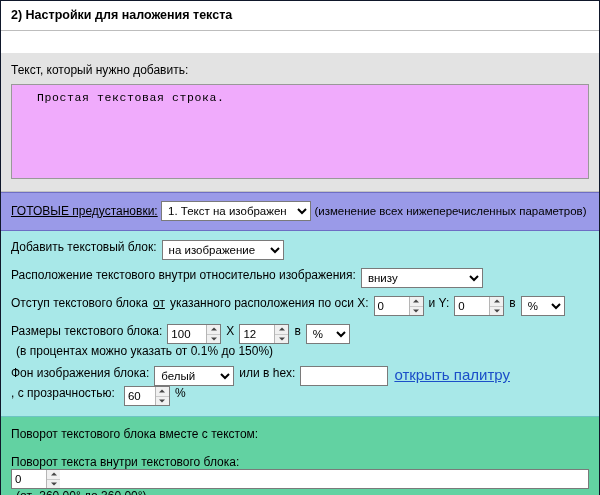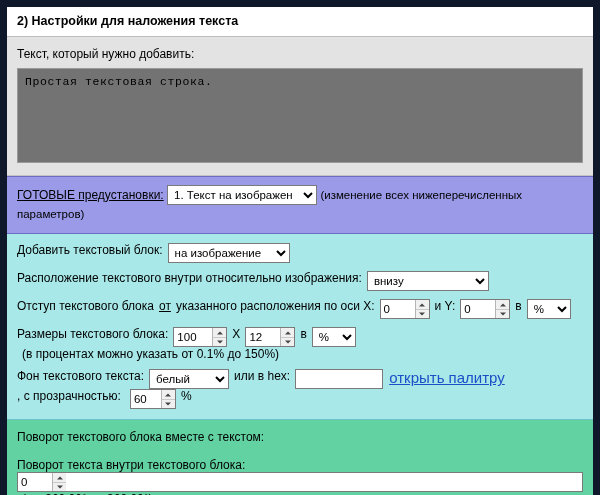--- a/index.html
+++ b/index.html
@@ -12,53 +12,54 @@
     background: #ffffff;
     font-family: "Liberation Sans", sans-serif;
     font-size: 12px;
     color: #000000;
     overflow: hidden;
   }
   .page {
     width: 600px;
     height: 495px;
     box-sizing: border-box;
-    border: 7px solid #0f172a;
+    border: 1px solid #0f172a;
     background: #ffffff;
     display: flex;
     flex-direction: column;
   }
   
   .section-header {
     background: #ffffff;
     padding: 7px 10px 8px 10px;
     font-size: 12.5px;
     font-weight: bold;
     color: #000000;
     border-bottom: 1px solid #bdbdbd;
   }
   
   .block-text {
     background: #e3e3e3;
     padding: 10px 10px 12px 10px;
     border-bottom: 1px solid #c3c3c3;
+    margin-top: 22px;
   }
   .block-text .lbl {
     font-size: 12px;
     margin-bottom: 7px;
   }
   textarea.text-input {
     display: block;
     box-sizing: border-box;
     width: 100%;
     height: 95px;
     resize: none;
     border: 1px solid #999999;
-    background: #737373;
-    padding: 6px 7px;
+    background: #f0abfc;
+    padding: 6px 25px;
     font-family: "Liberation Mono", monospace;
     font-size: 11.5px;
     letter-spacing: 0.6px;
     color: #000000;
     outline: none;
   }
   
   .block-presets {
     background: #9a9ae8;
     padding: 8px 10px 9px 10px;
@@ -256,21 +257,21 @@
           </span>
       </span>
       <span class="t gap-left">в</span>
       <select class="sel sel-small">
         <option>%</option>
       </select>
       <span class="t gap-left">(в процентах можно указать от 0.1% до 150%)</span>
     </div>
 
     <div class="row">
-      <span class="t">Фон текстового текста:</span>
+      <span class="t">Фон изображения блока:</span>
       <select class="sel sel-bg">
         <option>белый</option>
       </select>
       <span class="t gap-left">или в hex:</span>
       <input class="hexfield" value="" style="">
       <a class="palette-link" style="margin-left:6px;">открыть палитру</a>
       <span class="t">, с прозрачностью:</span>
       <span class="numwrap" style="margin-left:4px;">
         <input class="w30" value="60" style="">
         <span class="spin">

